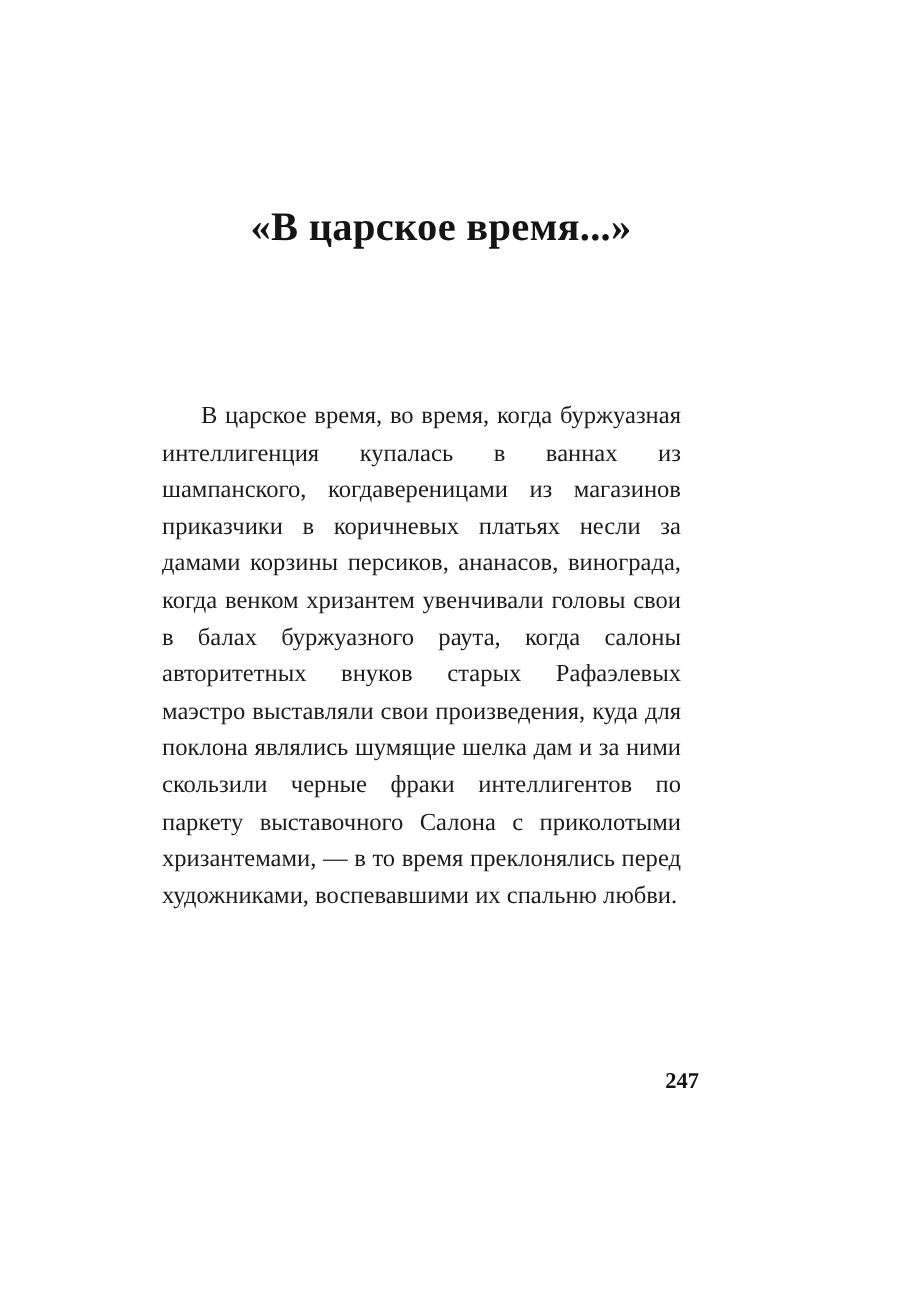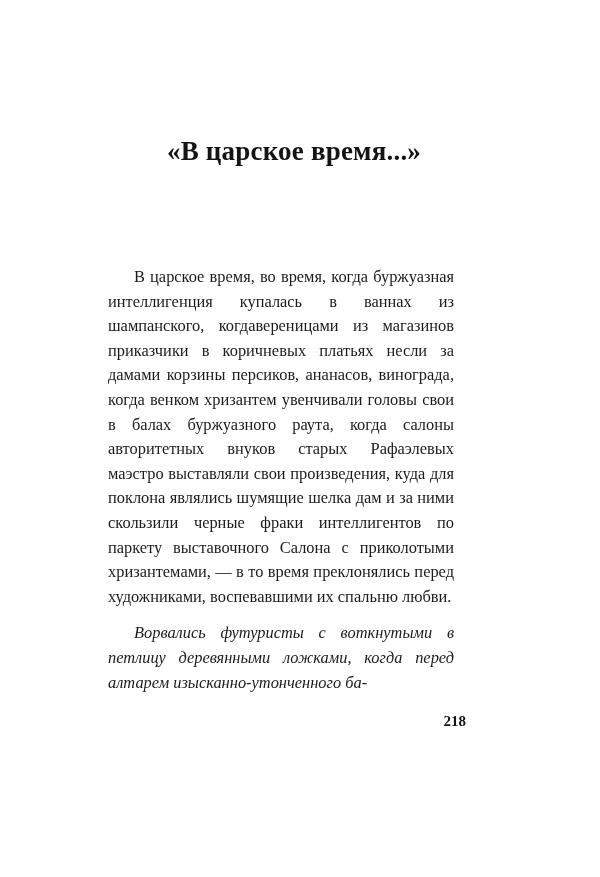--- a/index.html
+++ b/index.html
@@ -77,19 +77,18 @@
 </head>
 <body>
 
 <div class="page">
   <div class="page-inner">
 
     <h1 class="chapter-title">«В царское время...»</h1>
 
     <div class="body-text">
       <p>В царское время, во время, когда буржуазная интеллигенция купалась в ваннах из шампанского, когдавереницами из магазинов приказчики в коричневых платьях несли за дамами корзины персиков, ананасов, винограда, когда венком хризантем увенчивали головы свои в балах буржуазного раута, когда салоны авторитетных внуков старых Рафаэлевых маэстро выставляли свои произведения, куда для поклона являлись шумящие шелка дам и за ними скользили черные фраки интеллигентов по паркету выставочного Салона с приколотыми хризантемами, — в то время преклонялись перед художниками, воспевавшими их спальню любви.</p>
-      <p class="italic">Ворвались футуристы с воткнутыми в петлицу деревянными ложками, когда перед алтарем изысканно-утонченного ба-</p>
     </div>
 
-    <div class="folio">218</div>
+    <div class="folio">247</div>
 
   </div>
 </div>
 
 </body></html>

